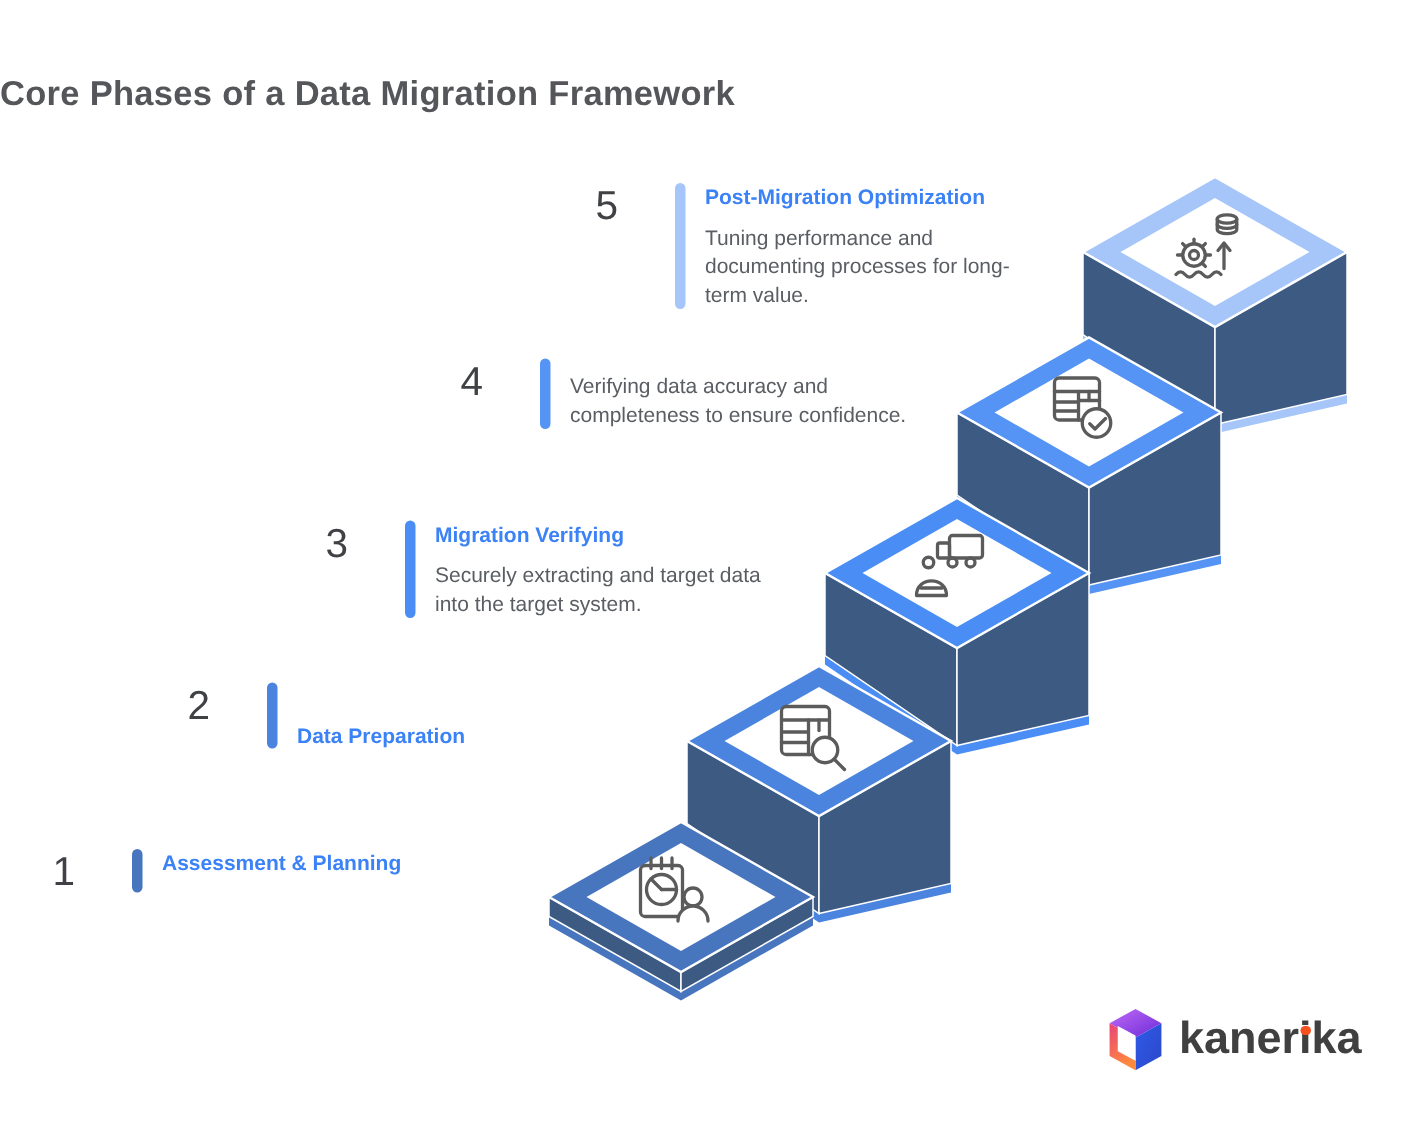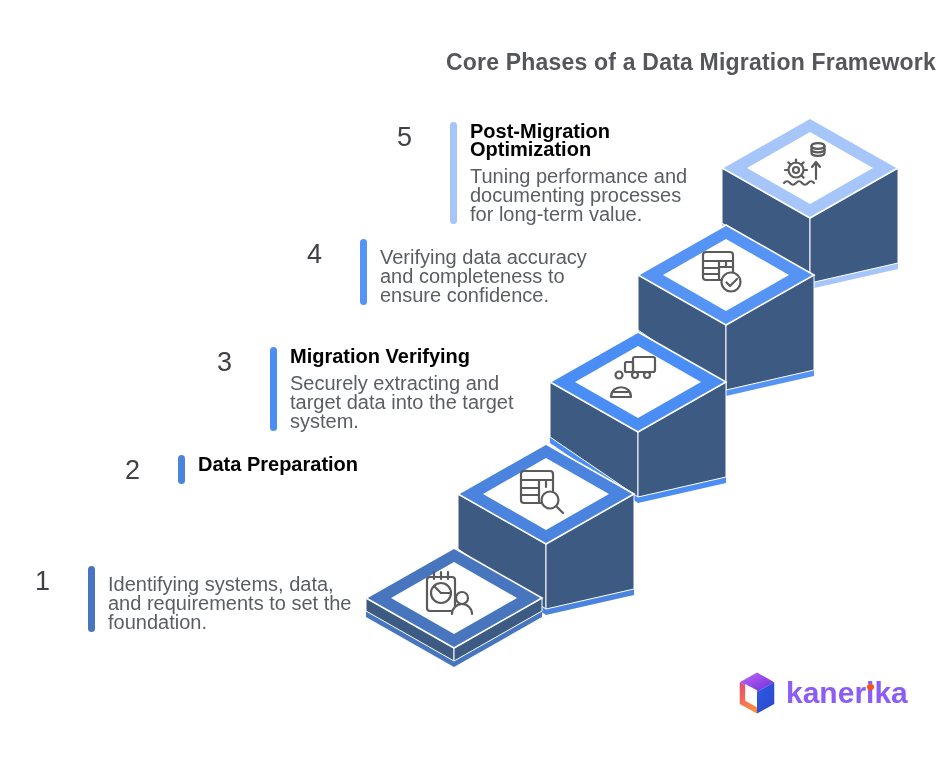--- a/index.html
+++ b/index.html
@@ -1,26 +1,26 @@
 <!DOCTYPE html>
 <html><head>
 <meta charset="utf-8">
 <style>
   html,body{margin:0;padding:0;background:#fff;}
   .canvas{position:relative;width:936px;height:757px;background:#fff;overflow:hidden;
           font-family:"Liberation Sans",sans-serif;}
-  .main-title{position:absolute;top:49px;left:0;width:936px;text-align:right;
+  .main-title{position:absolute;top:49px;left:0;width:936px;text-align:left;
           font-size:23px;font-weight:bold;color:#55565A;letter-spacing:.2px;}
   .step-block{position:absolute;display:flex;align-items:stretch;}
   .step-num{width:46px;text-align:right;font-size:27px;font-weight:400;color:#3F4145;
           line-height:1;margin-top:2px;flex:none;}
   .step-bar{width:7px;border-radius:3.5px;margin-left:38px;flex:none;}
   .step-txt{margin-left:13px;}
-  .step-title{font-size:20px;font-weight:bold;color:#000000;line-height:18px;}
-  .step-desc{font-size:20px;color:#5A5E63;line-height:19px;margin-top:9px;}
+  .step-title{font-size:14px;font-weight:bold;color:#3b82f6;line-height:18px;}
+  .step-desc{font-size:14px;color:#5A5E63;line-height:19px;margin-top:9px;}
   .stairs-svg{position:absolute;left:355px;top:100px;}
   .logo{position:absolute;left:737px;top:668px;display:flex;align-items:center;height:50px;}
   .wordmark-wrap{position:relative;margin-left:9px;}
   .wordmark{font-size:30px;font-weight:bold;color:#2B4ED6;line-height:1;letter-spacing:0;}
   .i-dot{position:absolute;left:81px;top:5.5px;width:6.5px;height:6.5px;border-radius:50%;}
 </style>
 </head>
 <body>
 
 <div class="canvas">
@@ -49,30 +49,30 @@
     <div class="step-bar" style="background: rgb(74, 142, 245);"></div>
     <div class="step-txt" style="width:240px;">
       <div class="step-title">Migration Verifying</div>
       <div class="step-desc">Securely extracting and target data into the target system.</div>
     </div>
   </div>
 
   <div class="step-block" style="left:94px;top:455px;">
     <div class="step-num">2</div>
     <div class="step-bar" style="background: rgb(74, 132, 222);"></div>
-    <div class="step-txt" style="width:235px;">
+    <div class="step-txt" style="width:235px;margin-top:26px;">
       <div class="step-title">Data Preparation</div>
     </div>
   </div>
 
   <div class="step-block" style="left:4px;top:566px;">
     <div class="step-num">1</div>
     <div class="step-bar" style="background: rgb(72, 118, 190);"></div>
     <div class="step-txt" style="width:250px;">
-      <div class="step-desc">Identifying systems, data, and requirements to set the foundation.</div>
+      <div class="step-title">Assessment &amp; Planning</div>
     </div>
   </div>
 
   <svg class="stairs-svg" width="580" height="575" viewBox="0 0 580 575">
 
     <g>
       <polygon points="367,68 455,118 455,189 367,129" fill="#A6C6FA"></polygon>
       <polygon points="455,118 543,68 543,169 455,189" fill="#A6C6FA"></polygon>
       <polygon points="367,68 455,118 455,183 367,123" stroke="#FFFFFF" stroke-width="1" fill="#3D5A82"></polygon>
       <polygon points="455,118 543,68 543,163 455,183" stroke="#FFFFFF" stroke-width="1" fill="#3D5A82"></polygon>
@@ -191,18 +191,18 @@
           <stop offset="0" stop-color="#E8447A"></stop>
             <stop offset="1" stop-color="#FF8A3C"></stop>
         </linearGradient>
       </defs>
       <polygon points="22,1 41,11.5 22,22 3,11.5" fill="url(#gTop)"></polygon>
       <polygon points="41,11.5 41,35.5 22,46 22,22" fill="url(#gRight)"></polygon>
       <polygon points="3,11.5 22,22 22,46 3,35.5" fill="url(#gLeft)"></polygon>
       <polygon points="9,13.5 22,20.5 22,39 9,32" fill="#FFFFFF"></polygon>
     </svg>
     <div class="wordmark-wrap">
-      <div class="wordmark" style="color: #8b5cf6;">kanerika</div>
+      <div class="wordmark" style="color: #404040;">kanerika</div>
       <span class="i-dot" style="background: rgb(244, 81, 30);"></span>
     </div>
   </div>
 
 </div>
 
 </body></html>

